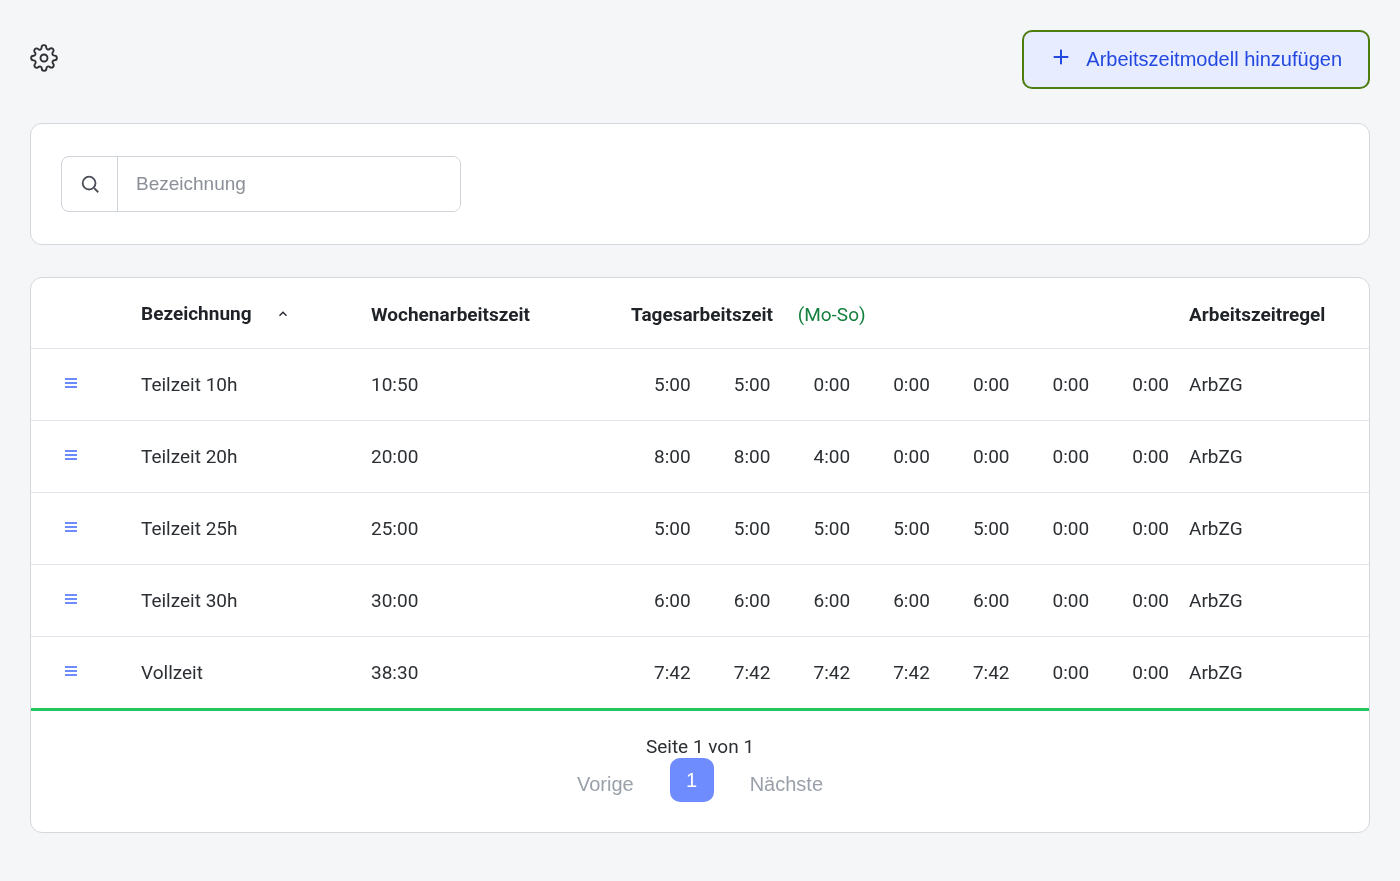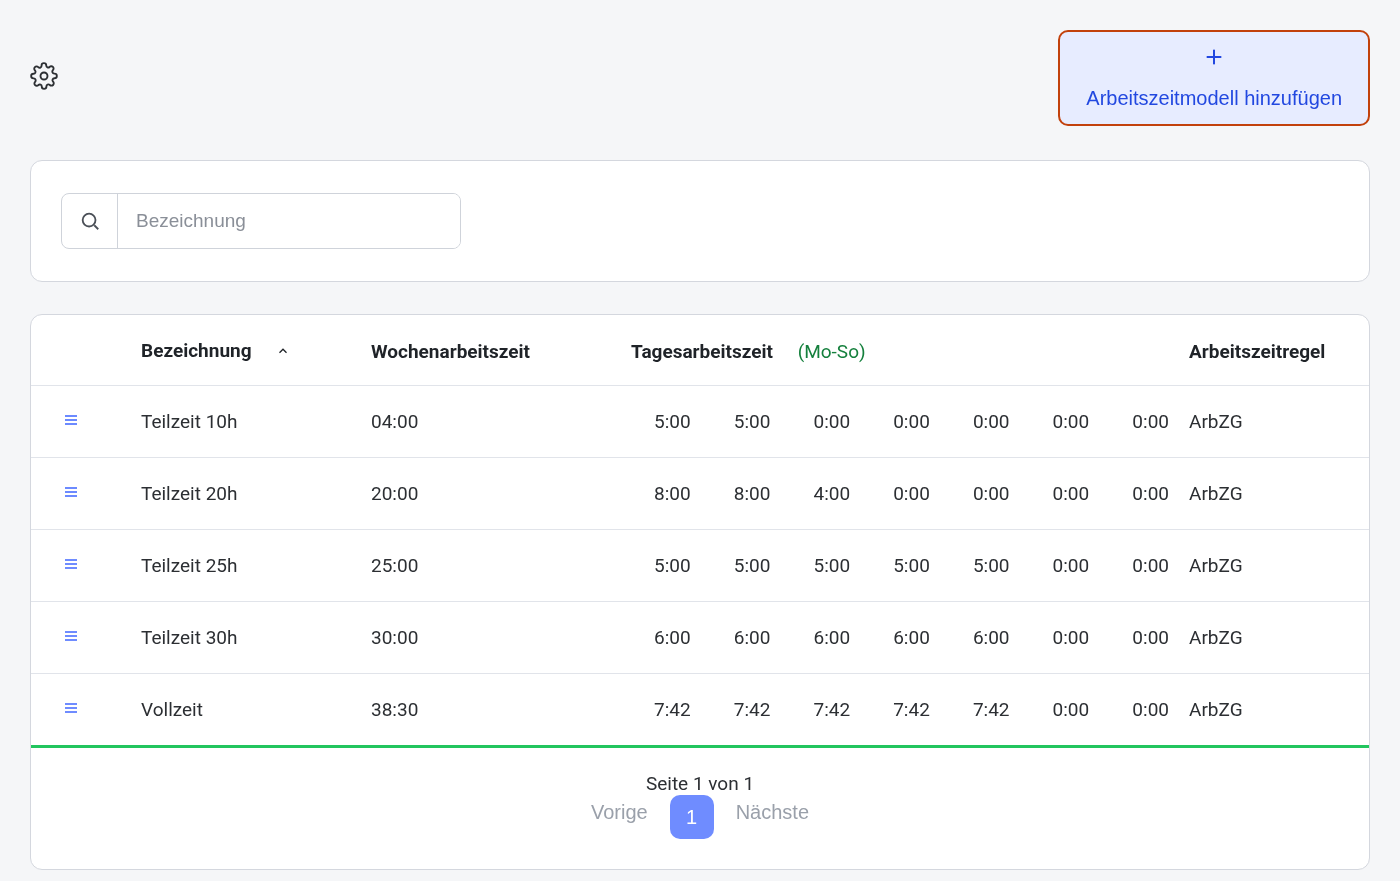--- a/index.html
+++ b/index.html
@@ -37,28 +37,27 @@
     .page-title {
       font-size: 32px;
       font-weight: 600;
       letter-spacing: -0.2px;
     }
     .add-btn {
       display: inline-flex;
       align-items: center;
       gap: 14px;
       background: #e7ecff;
-      border: 2px solid #c2410c;
+      border: 2px solid #4d7c0f;
       color: #2248e0;
       font-size: 20px;
       font-weight: 500;
       padding: 14px 26px;
       border-radius: 10px;
       cursor: pointer;
-      flex-direction: column;
     }
     .add-btn svg {
       width: 22px;
       height: 22px;
       stroke: #2248e0;
       stroke-width: 2.2;
       fill: none;
     }
     
     .search-card {
@@ -179,22 +178,22 @@
       justify-content: space-between;
       padding: 24px 30px 30px;
       flex-direction: column;
     }
     .page-status {
       font-size: 19px;
       color: #2c2f33;
     }
     .pager {
       display: flex;
-      align-items: flex-start;
-      gap: 18px;
+      align-items: flex-end;
+      gap: 32px;
     }
     .pager-link {
       font-size: 20px;
       color: #9aa0aa;
       cursor: pointer;
       background: none;
       border: none;
       padding: 6px 4px;
     }
     .pager-page {
@@ -273,21 +272,21 @@
       </tr>
     </thead>
     <tbody id="tbody">
         <tr>
           <td class="cell-handle"><span class="drag-handle"><svg viewBox="0 0 24 24">
                 <line x1="3" y1="6" x2="21" y2="6"></line>
                 <line x1="3" y1="12" x2="21" y2="12"></line>
                 <line x1="3" y1="18" x2="21" y2="18"></line>
               </svg></span></td>
           <td>Teilzeit 10h</td>
-          <td>04:00</td>
+          <td>10:50</td>
           <td class="cell-day">5:00</td>
           <td class="cell-day">5:00</td>
           <td class="cell-day">0:00</td>
           <td class="cell-day">0:00</td>
           <td class="cell-day">0:00</td>
           <td class="cell-day">0:00</td>
           <td class="cell-day">0:00</td>
           <td class="cell-rule">ArbZG</td>
         </tr>
         <tr>

